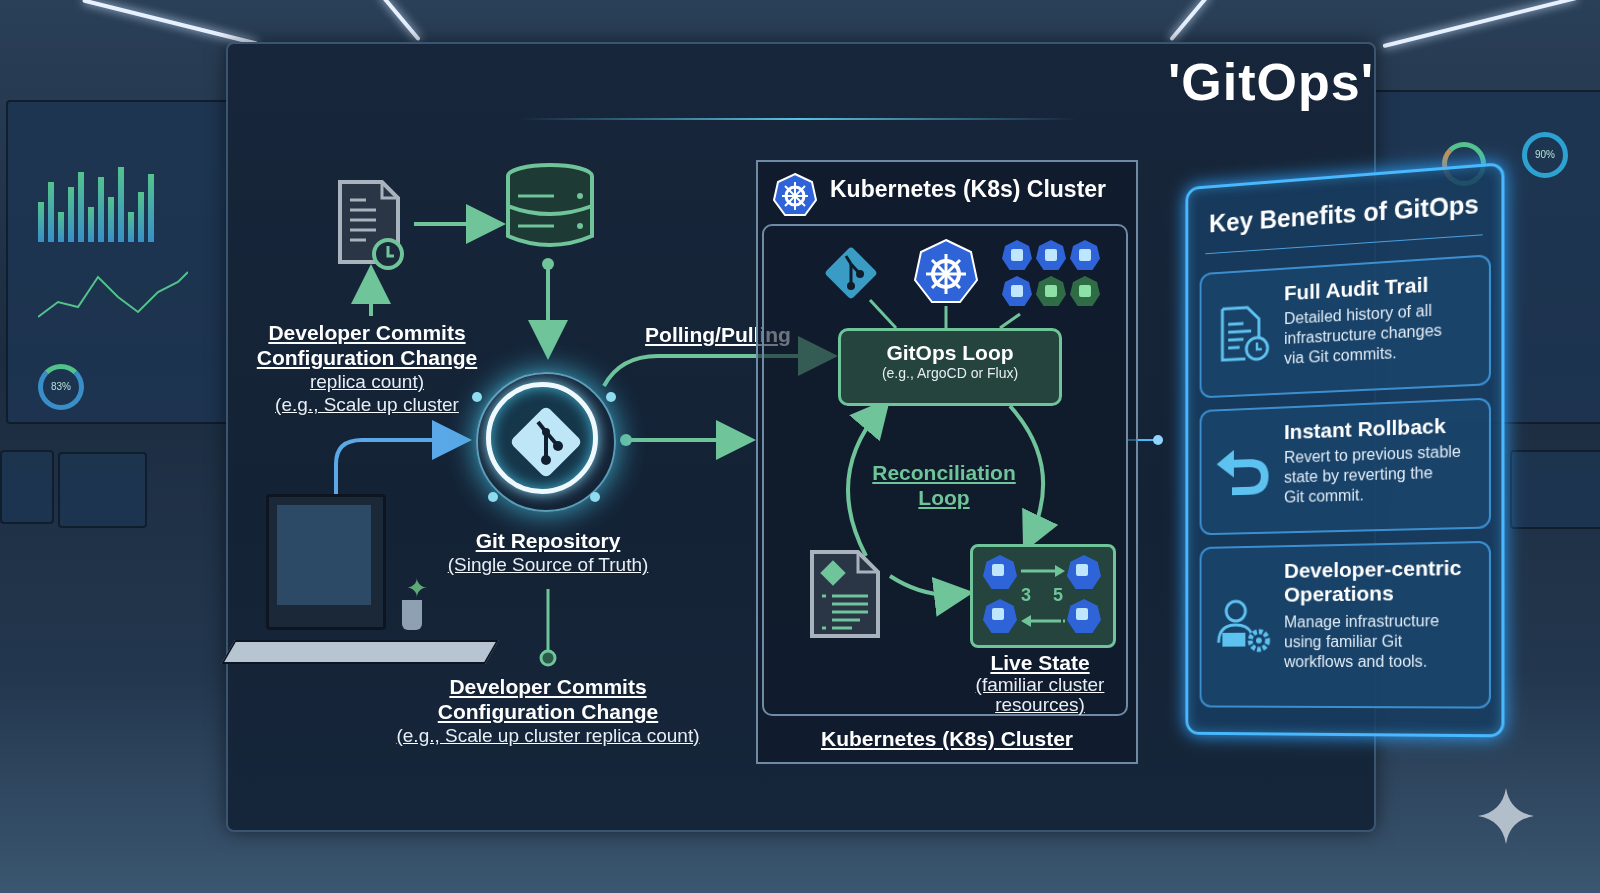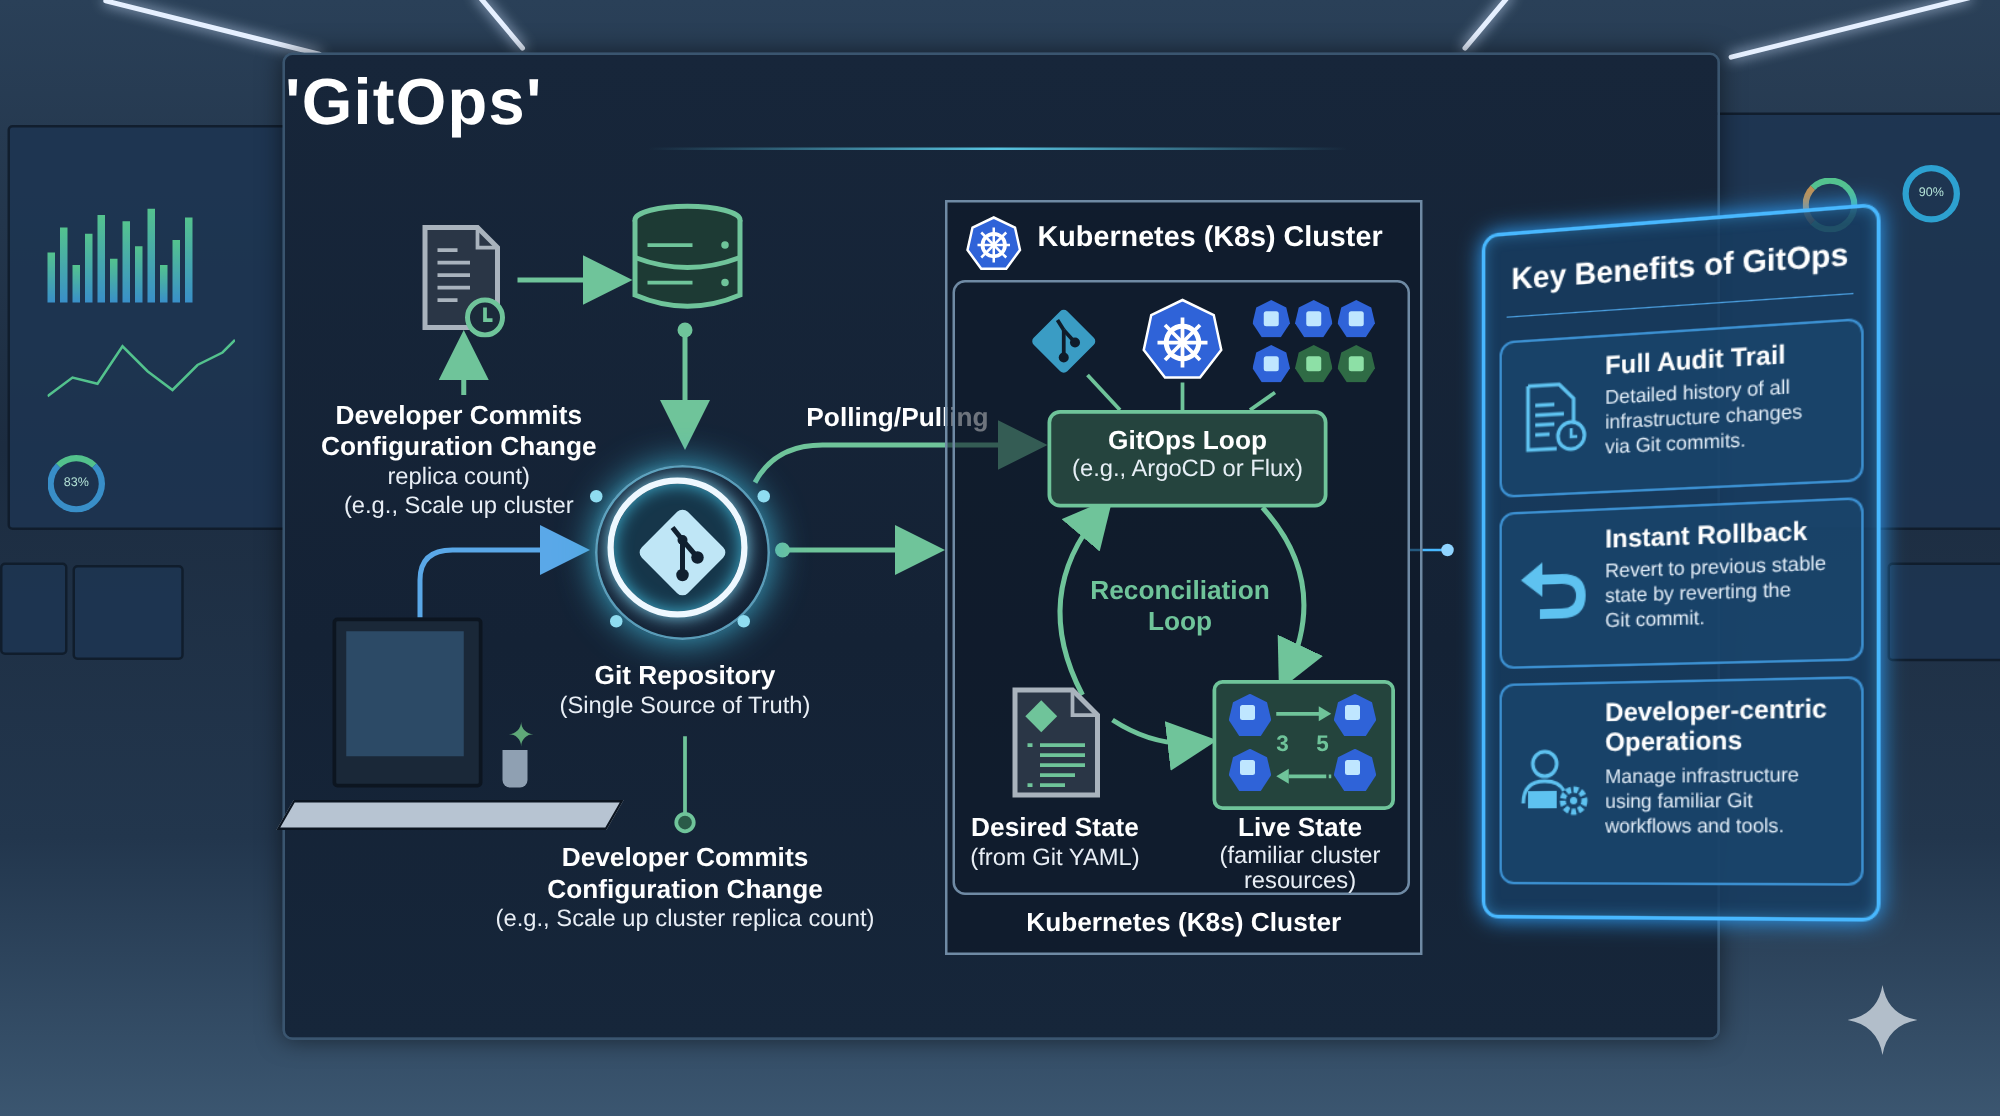--- a/index.html
+++ b/index.html
@@ -9,25 +9,25 @@
   .abs{position:absolute;}
   
   .light{position:absolute;height:4px;background:#e6f0ff;border-radius:2px;box-shadow:0 0 10px #cfe3ff;}
   
   .bgmon{position:absolute;background:#1d3552;border:2px solid #0e1a28;border-radius:4px;opacity:.85;}
   .bar{position:absolute;bottom:0;width:6px;background:linear-gradient(#5ddc9a,#3ea0e0);}
   
   .board{position:absolute;left:226px;top:42px;width:1146px;height:786px;
     background:linear-gradient(180deg,#17263a,#142235 60%,#16263a);
     border:2px solid #3a556f;border-radius:8px;box-shadow:0 0 20px rgba(0,0,0,.5);}
-  .title{position:absolute;left:0;width:100%;top:8px;text-align:left;color:#fff;
+  .title{position:absolute;left:0;width:100%;top:8px;text-align:right;color:#fff;
     font-size:52px;font-weight:bold;letter-spacing:1px;}
   .title-rule{position:absolute;left:290px;width:560px;top:74px;height:2px;
     background:linear-gradient(90deg,transparent,#58c4e0,transparent);}
-  .lbl{position:absolute;text-align:center;color:#fff;}
+  .lbl{position:absolute;text-align:center;color:#fff;text-decoration:underline;}
   .lbl .b{font-weight:bold;font-size:21px;line-height:25px;}
   .lbl .n{font-size:19px;line-height:23px;color:#e8eef5;}
   
   .cluster{position:absolute;left:528px;top:116px;width:378px;height:600px;border:2px solid #6f8aa4;border-radius:0;background:rgba(14,24,38,.6);}
   .cluster-inner{position:absolute;left:4px;top:62px;width:362px;height:488px;border:2px solid #6f8aa4;border-radius:10px;}
   .agent{position:absolute;left:74px;top:102px;width:218px;height:72px;background:#25443e;border:3px solid #6fc49a;border-radius:10px;text-align:center;color:#fff;}
   .live{position:absolute;left:206px;top:318px;width:140px;height:98px;background:#24443d;border:3px solid #6fc49a;border-radius:8px;}
   .hept{position:absolute;width:30px;height:30px;background:#2f63d8;clip-path:polygon(50% 0,90% 20%,100% 62%,75% 100%,25% 100%,0 62%,10% 20%);}
   .hept::after{content:"";position:absolute;left:9px;top:9px;width:12px;height:12px;background:#bfe6ff;border-radius:2px;}
   .hept.green{background:#2f6b45;}
@@ -234,21 +234,21 @@
         <line x1="106" y1="74" x2="132" y2="102" stroke="#6fc49a" stroke-width="3"></line>
         <line x1="182" y1="80" x2="182" y2="102" stroke="#6fc49a" stroke-width="3"></line>
         <line x1="256" y1="88" x2="236" y2="102" stroke="#6fc49a" stroke-width="3"></line>
         <path d="M102,330 Q60,250 116,184" fill="none" stroke="#6fc49a" stroke-width="4" marker-end="url(#ag2)"></path>
         <path d="M246,180 Q300,240 266,312" fill="none" stroke="#6fc49a" stroke-width="4" marker-end="url(#ag2)"></path>
         <path d="M126,350 Q160,372 194,368" fill="none" stroke="#6fc49a" stroke-width="4" marker-end="url(#ag2)"></path>
       </svg>
 
       <div class="agent">
         <div style="font-weight:bold;font-size:21px;margin-top:10px;">GitOps Loop</div>
-        <div style="font-size:19px;color:#e6eef5;">(e.g., ArgoCD or Flux)</div>
+        <div style="font-size:14px;color:#e6eef5;">(e.g., ArgoCD or Flux)</div>
       </div>
 
       <div class="lbl" style="left:90px;top:234px;width:180px;color:#6fc49a;">
         <div class="b" style="color:#6fc49a;">Reconciliation</div>
         <div class="b" style="color:#6fc49a;">Loop</div>
       </div>
 
 
       <svg class="abs" style="left:44px;top:322px" width="76" height="94">
         <path d="M4,4 L50,4 L70,24 L70,88 L4,88 Z" fill="#2a3646" stroke="#a9b3bd" stroke-width="4"></path>
@@ -273,24 +273,20 @@
         <svg class="abs" style="left:46px;top:14px" width="48" height="70">
           <line x1="2" y1="10" x2="38" y2="10" stroke="#6fc49a" stroke-width="3"></line>
             <path d="M36,4 L46,10 L36,16 z" fill="#6fc49a"></path>
           <line x1="12" y1="60" x2="46" y2="60" stroke="#6fc49a" stroke-width="3" stroke-dasharray="30,2,2,2"></line>
             <path d="M12,54 L2,60 L12,66 z" fill="#6fc49a"></path>
         </svg>
         <div class="abs" style="left:48px;top:38px;color:#6fc49a;font-weight:bold;font-size:18px;">3</div>
         <div class="abs" style="left:80px;top:38px;color:#6fc49a;font-weight:bold;font-size:18px;">5</div>
       </div>
 
-      <div class="lbl" style="left:-10px;top:424px;width:180px;">
-        <div class="b">Desired State</div>
-        <div class="n">(from Git YAML)</div>
-      </div>
       <div class="lbl" style="left:186px;top:424px;width:180px;">
         <div class="b">Live State</div>
         <div class="n" style="line-height:20px">(familiar cluster</div>
         <div class="n" style="line-height:20px">resources)</div>
       </div>
     </div>
 
     <div class="lbl" style="left:0;top:564px;width:378px;">
       <div class="b">Kubernetes (K8s) Cluster</div>
     </div>

